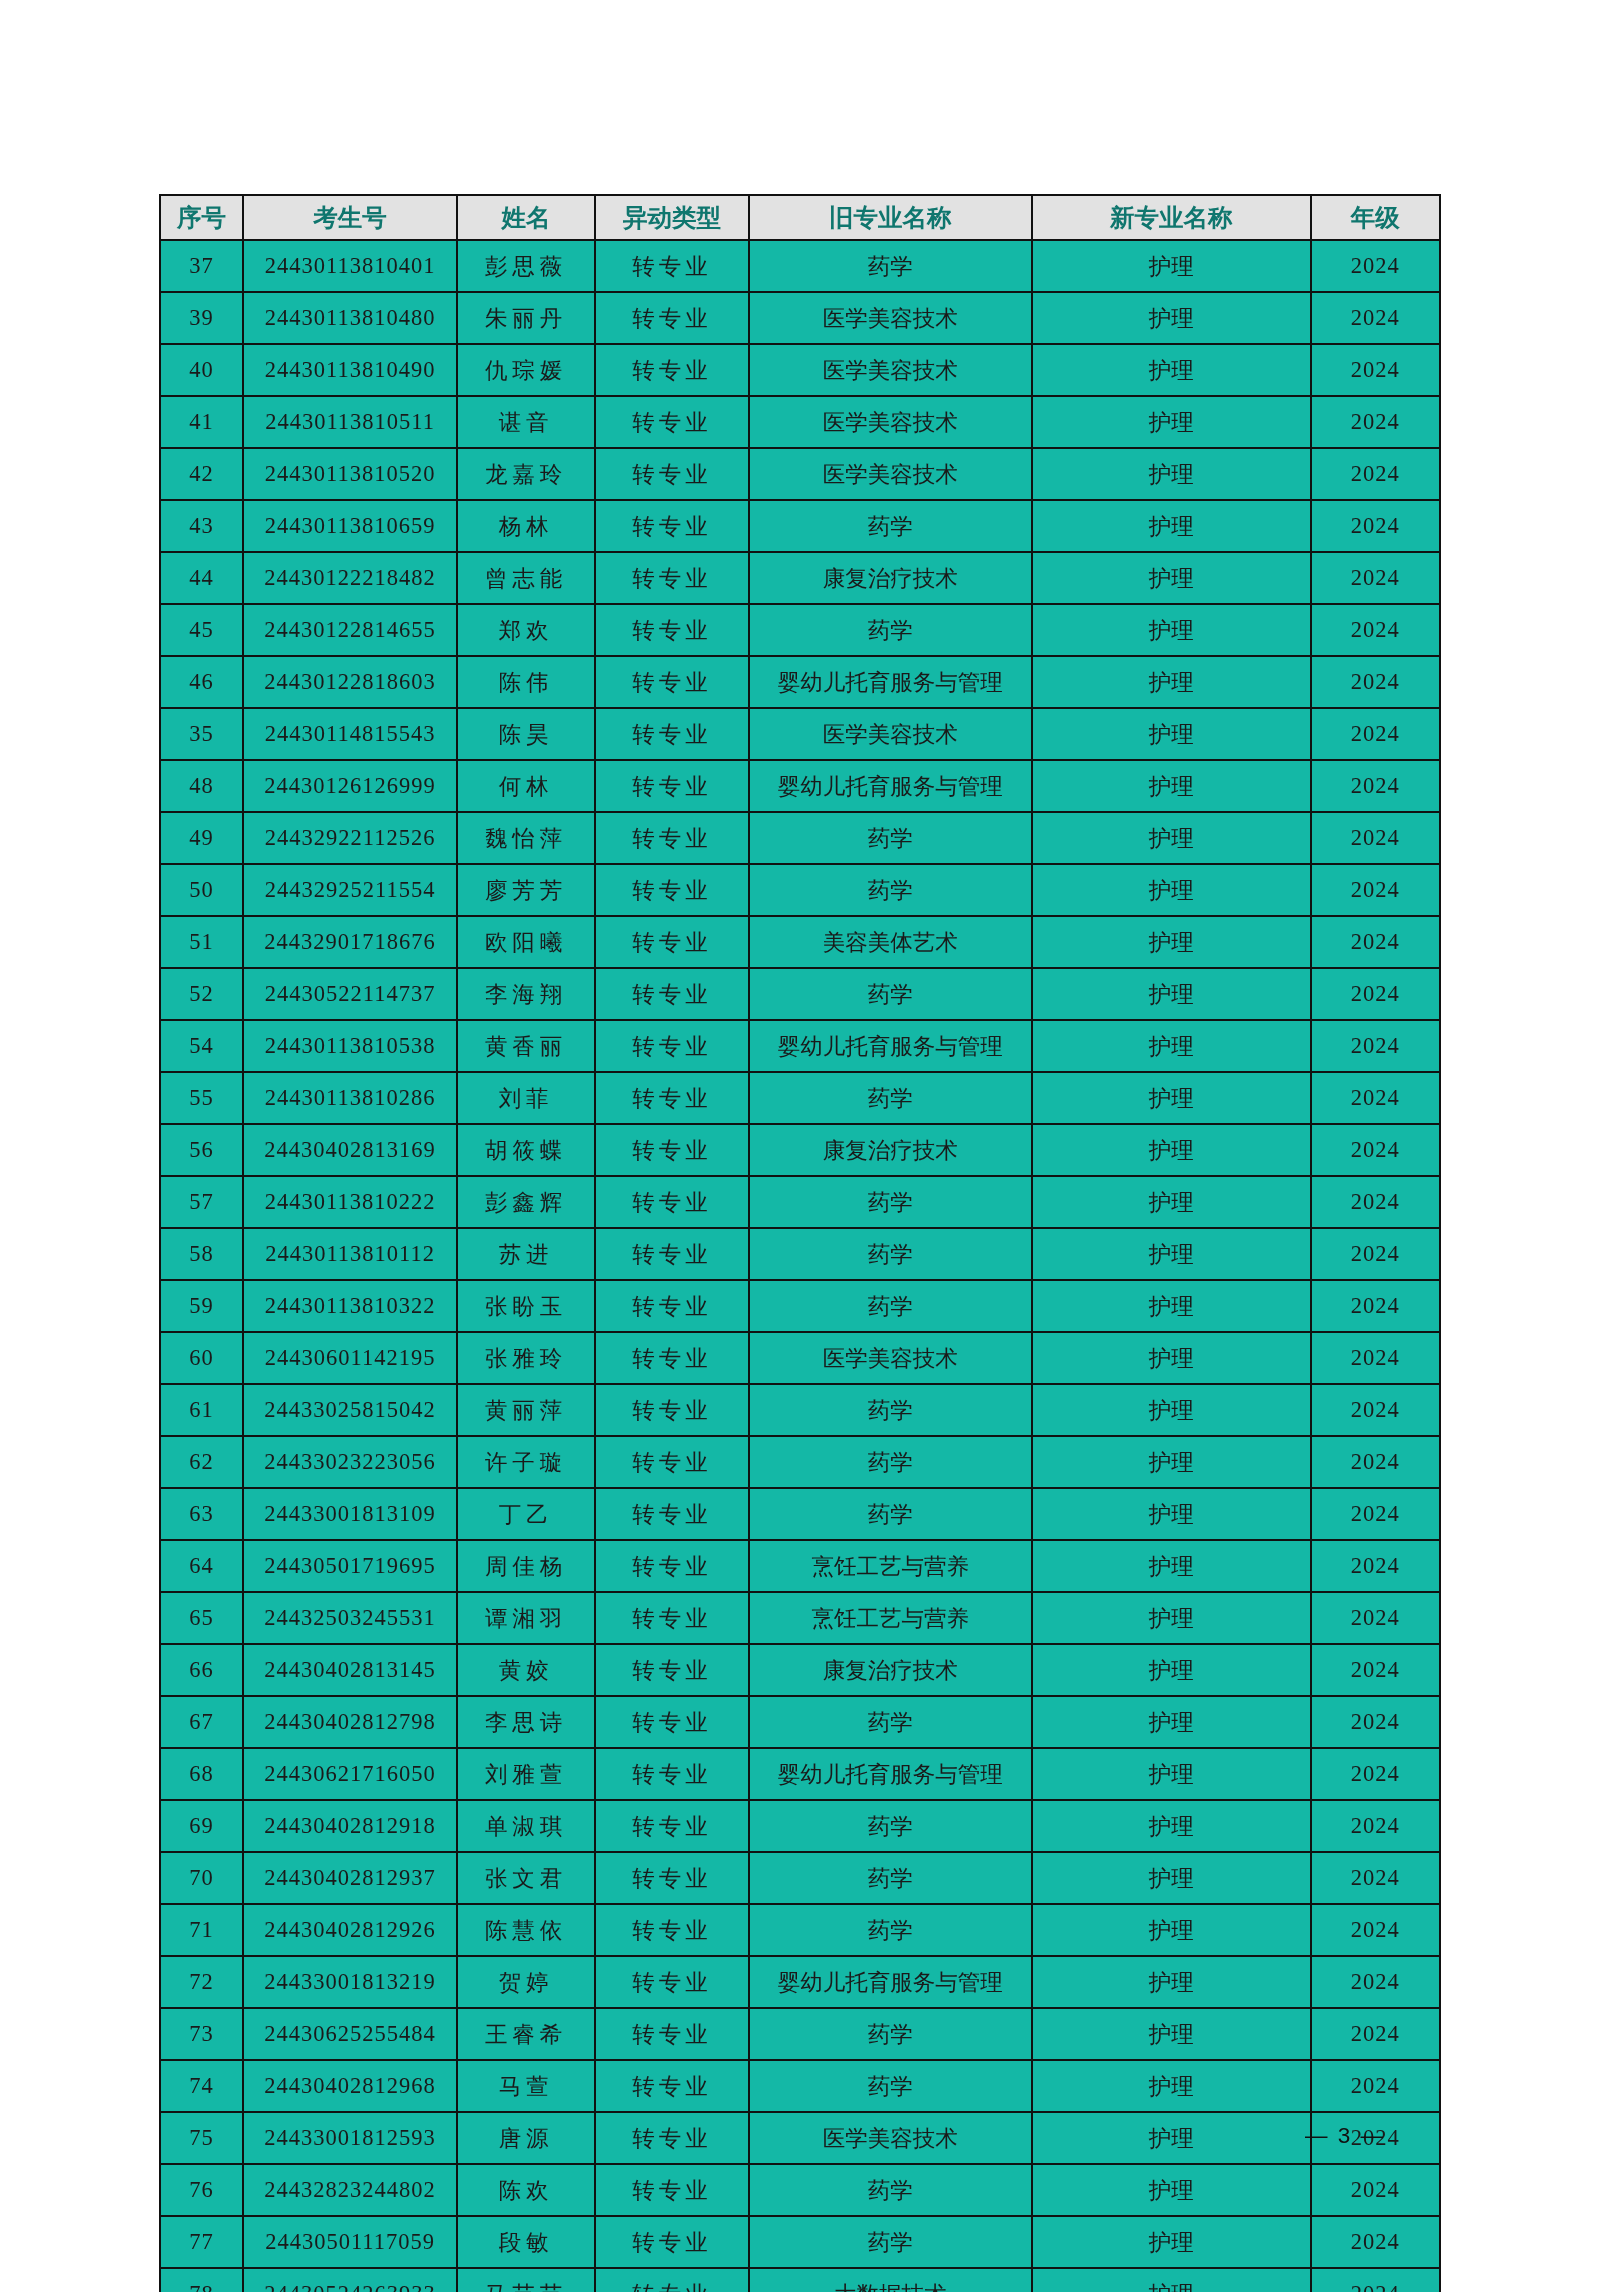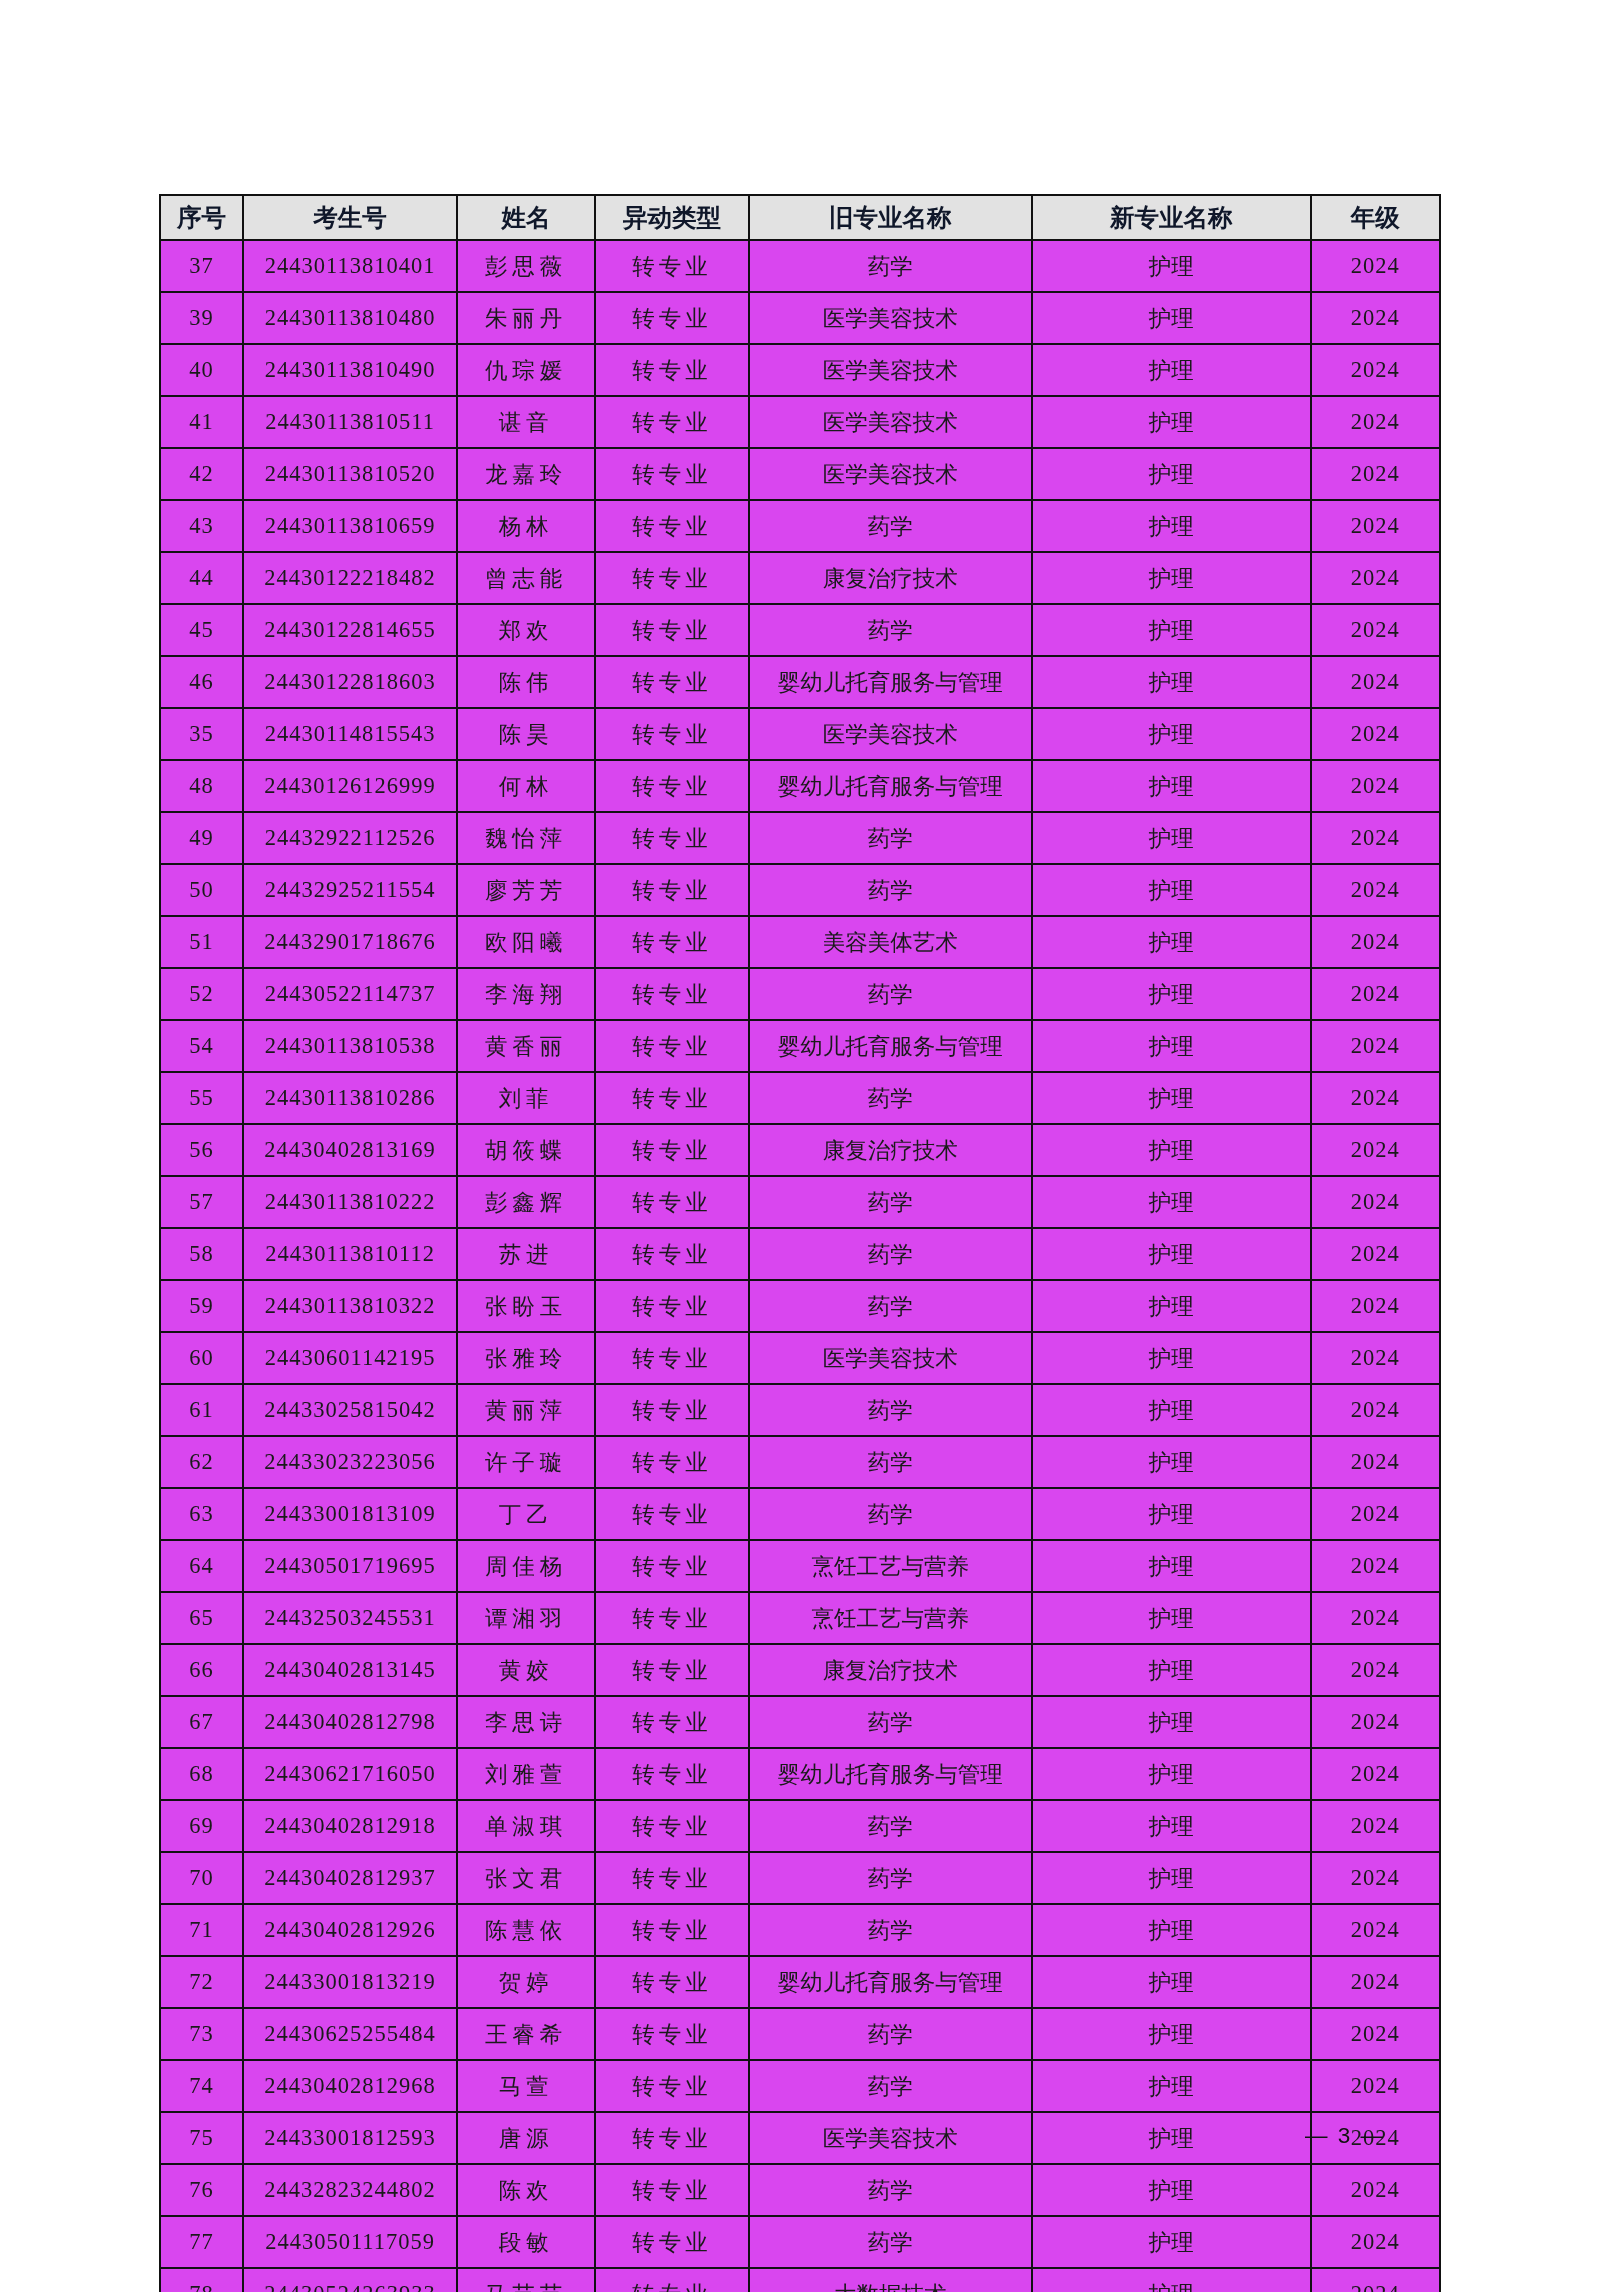--- a/index.html
+++ b/index.html
@@ -35,25 +35,25 @@
     white-space: nowrap;
   }
   table.roster thead tr {
     height: 45px;
   }
   table.roster thead th {
     background: #e2e2e2;
     font-family: "Liberation Sans", "DejaVu Sans", sans-serif;
     font-weight: 700;
     font-size: 24.5px;
-    color: #0f172a;
+    color: #0f766e;
   }
   table.roster tbody tr {
     height: 52px;
-    background: #d946ef;
+    background: #14b8a6;
   }
   table.roster td {
     font-size: 22.5px;
   }
   td.cell-seq, td.cell-id, td.cell-grade {
     font-family: "Liberation Serif", "DejaVu Serif", serif;
     font-size: 23.5px;
     letter-spacing: 1px;
   }
   td.cell-name {

